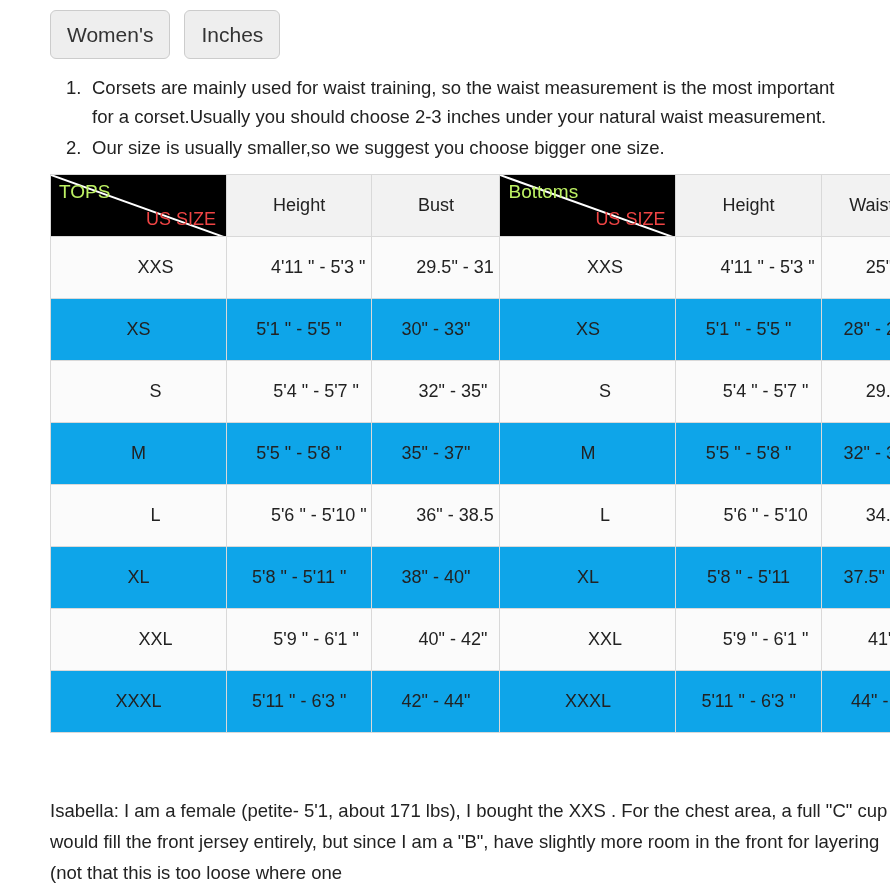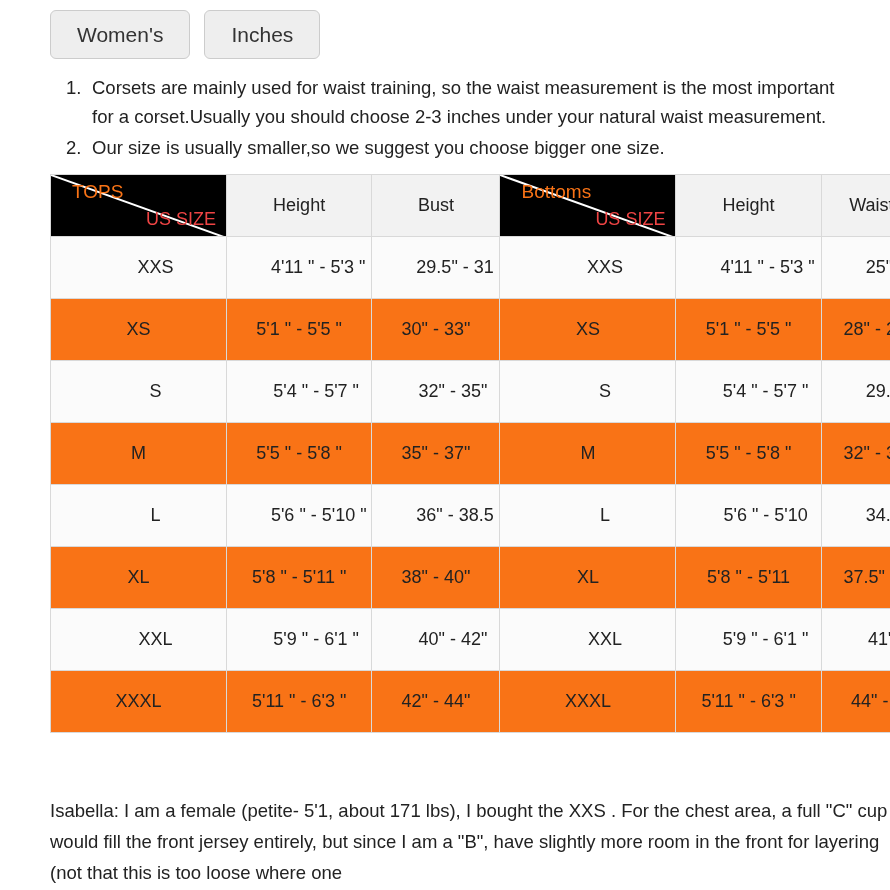--- a/index.html
+++ b/index.html
@@ -26,21 +26,21 @@
   
   .tabs {
     display: flex;
     gap: 14px;
     padding: 10px 0 0 50px;
   }
   .tab {
     background: #eeeeee;
     border: 1px solid #cccccc;
     border-radius: 6px;
-    padding: 12px 26px;
+    padding: 12px 16px;
     font-size: 21px;
     color: #333333;
     font-weight: normal;
     line-height: 1.1;
     white-space: nowrap;
   }
 
   
   .notes {
     margin: 14px 12px 0 0;
@@ -79,21 +79,21 @@
   table.size-table td, table.size-table th {
     border: 1px solid #d9d9d9;
     height: 61px;
     padding: 0 10px;
     text-align: center;
     vertical-align: middle;
     font-weight: normal;
     color: #222222;
     background: #fbfbfb;
   }
-  tr.row-alt td { background: #f97316; }
+  tr.row-alt td { background: #0ea5e9; }
   tr.row-plain td { background: #fbfbfb; padding-left: 44px; }
 
   col.c-label { width: 173px; }
   col.c-height { width: 143px; }
   col.c-meas { width: 126px; }
 
   
   th.corner {
     background: #000000 !important;
     position: relative;
@@ -104,22 +104,21 @@
   th.corner .slash {
     position: absolute;
     left: 0; top: 0; right: 0; bottom: 0;
     overflow: hidden;
   }
   th.corner .slash svg { display: block; }
   th.corner .tl {
     position: absolute;
     left: 8px; top: 6px;
     font-size: 19px;
-    color: #f97316;
-    margin-left: 13px;
+    color: #bef264;
   }
   th.corner .br {
     position: absolute;
     right: 10px; bottom: 6px;
     font-size: 18px;
     color: #ef4444;
   }
   th.plainhead {
     background: #f2f2f2 !important;
     font-size: 18px;

